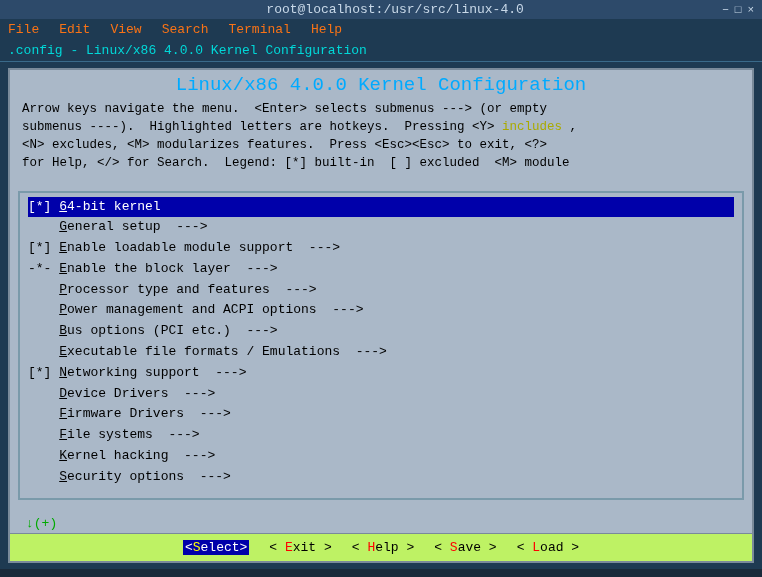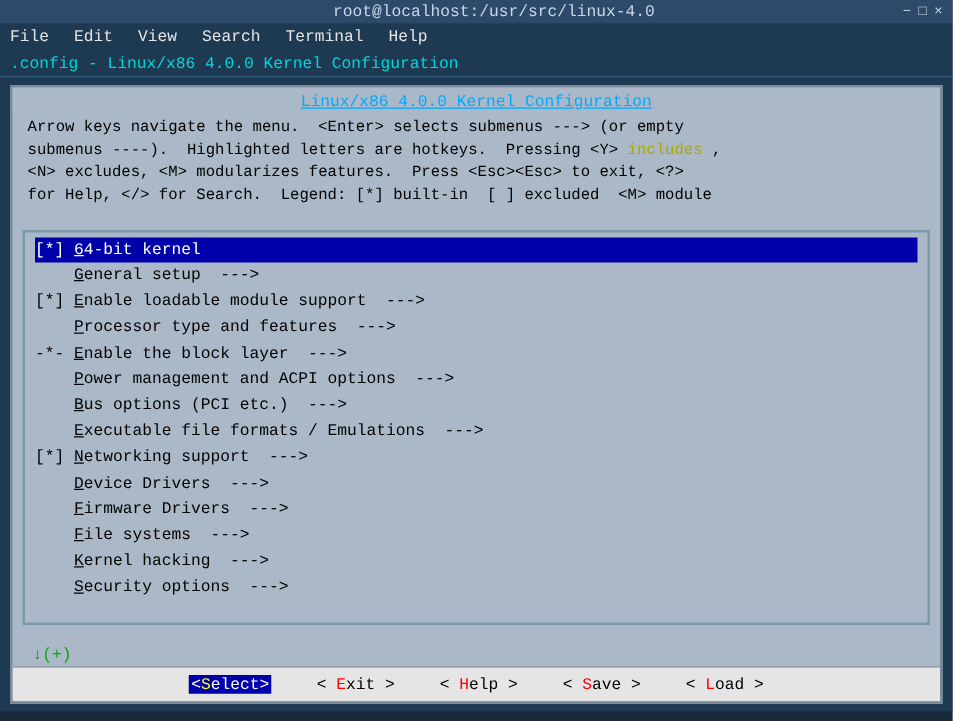--- a/index.html
+++ b/index.html
@@ -34,21 +34,21 @@
       font-size: 11px;
     }
     .title-btn {
       color: #c8d8e8;
       cursor: pointer;
     }
 
     
     .menu-bar {
       background: #1e3a52;
-      color: #e5e5e5;
+      color: #f97316;
       padding: 2px 4px;
       display: flex;
       gap: 12px;
       font-size: 13px;
     }
     .menu-item {
       padding: 1px 4px;
       cursor: pointer;
     }
 
@@ -80,22 +80,21 @@
       flex-direction: column;
       padding: 0;
       overflow: hidden;
     }
 
     .kconfig-title {
       text-align: center;
       color: #00aaff;
       background: #aab8c8;
       padding: 4px 0 2px 0;
-      font-size: 13px;
-      text-decoration: underline;
+      font-size: 19px;
     }
 
     .kconfig-help {
       color: #000;
       padding: 2px 28px 4px 12px;
       font-size: 12.5px;
       line-height: 1.45;
     }
 
     
@@ -125,24 +124,24 @@
     }
 
     .more-indicator {
       color: #00aa00;
       padding: 2px 16px;
       font-size: 13px;
     }
 
     
     .bottom-bar {
-      background: #e5e5e5;
+      background: #bef264;
       display: flex;
       justify-content: center;
-      gap: 36px;
+      gap: 20px;
       padding: 6px 0 6px 0;
       border-top: 1px solid #7a8a9a;
     }
 
     .bottom-btn {
       color: #000;
       font-size: 13px;
       font-family: 'Courier New', Courier, monospace;
       cursor: pointer;
     }
@@ -198,22 +197,22 @@
       &lt;N&gt; excludes, &lt;M&gt; modularizes features.&nbsp; Press &lt;Esc&gt;&lt;Esc&gt; to exit, &lt;?&gt;<br>
       for Help, &lt;/&gt; for Search.&nbsp; Legend: [*] built-in&nbsp; [ ] excluded&nbsp; &lt;M&gt; module
     </div>
 
     <div class="menu-list-wrapper">
       <ul class="menu-list">
 
         <li class="selected"><span>[*] </span><span style="text-decoration:underline">6</span>4-bit kernel</li>
         <li>    <span style="text-decoration:underline">G</span>eneral setup  ---&gt;</li>
         <li>[*] <span style="text-decoration:underline">E</span>nable loadable module support  ---&gt;</li>
+        <li>-*- <span style="text-decoration:underline">E</span>nable the block layer  ---&gt;</li>
         <li>    <span style="text-decoration:underline">P</span>rocessor type and features  ---&gt;</li>
-        <li>-*- <span style="text-decoration:underline">E</span>nable the block layer  ---&gt;</li>
         <li>    <span style="text-decoration:underline">P</span>ower management and ACPI options  ---&gt;</li>
         <li>    <span style="text-decoration:underline">B</span>us options (PCI etc.)  ---&gt;</li>
         <li>    <span style="text-decoration:underline">E</span>xecutable file formats / Emulations  ---&gt;</li>
         <li>[*] <span style="text-decoration:underline">N</span>etworking support  ---&gt;</li>
         <li>    <span style="text-decoration:underline">D</span>evice Drivers  ---&gt;</li>
         <li>    <span style="text-decoration:underline">F</span>irmware Drivers  ---&gt;</li>
         <li>    <span style="text-decoration:underline">F</span>ile systems  ---&gt;</li>
         <li>    <span style="text-decoration:underline">K</span>ernel hacking  ---&gt;</li>
         <li>    <span style="text-decoration:underline">S</span>ecurity options  ---&gt;</li>
       </ul>

